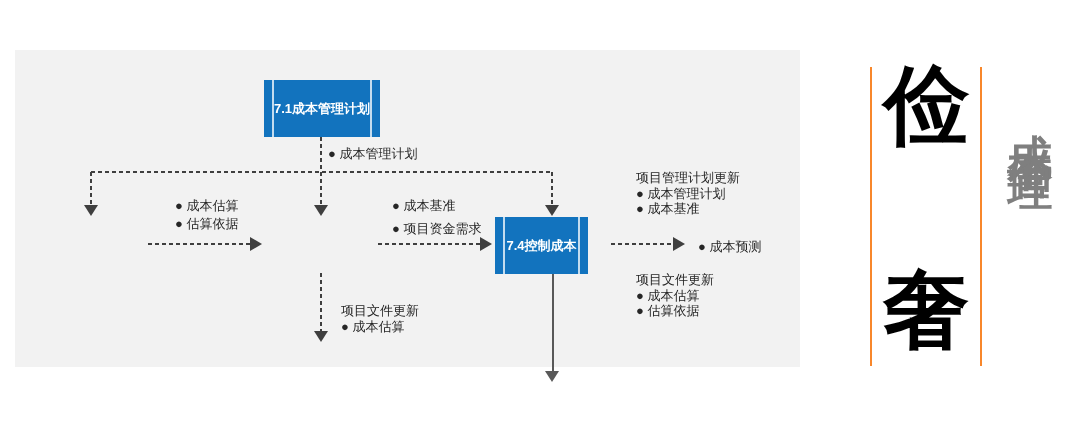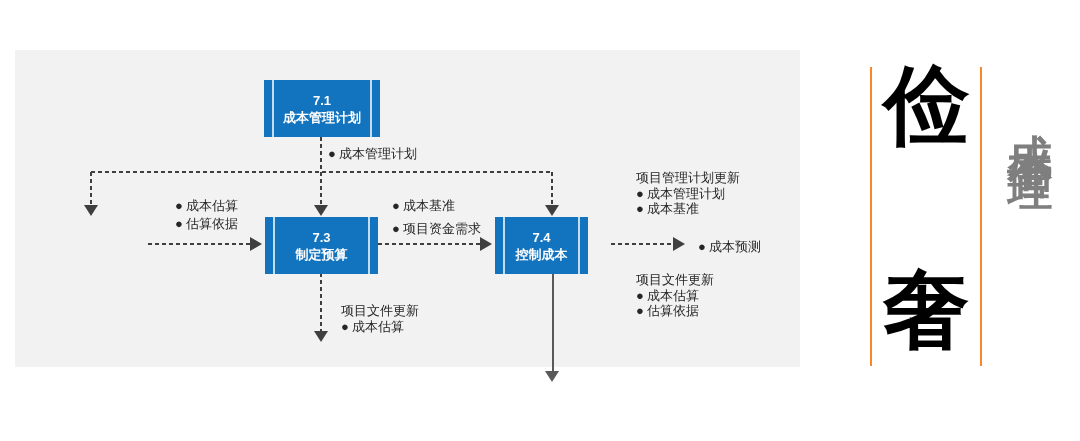--- a/index.html
+++ b/index.html
@@ -12,39 +12,39 @@
   }
   .panel{
     position:absolute;left:15px;top:50px;width:785px;height:317px;
     background:#F2F2F2;
   }
   
   .pbox{
     position:absolute;
     background:#1273BE;
     color:#fff;
-    display:flex;flex-direction:column;align-items:center;justify-content:center;
+    display:flex;flex-direction:row;align-items:center;justify-content:center;
     font-weight:bold;font-size:13px;line-height:17px;text-align:center;
   }
   .pbox::before,.pbox::after{
     content:"";position:absolute;top:0;bottom:0;width:2px;
     background:rgba(255,255,255,0.75);
   }
   .pbox::before{left:8px;}
   .pbox::after{right:8px;}
   
   .dash-h{position:absolute;height:2px;background:repeating-linear-gradient(90deg,#3F3F3F 0 4px,transparent 4px 7px);}
   .dash-v{position:absolute;width:2px;background:repeating-linear-gradient(180deg,#3F3F3F 0 4px,transparent 4px 7px);}
   .solid-v{position:absolute;width:2px;background:#595959;}
   .ah-down{position:absolute;width:0;height:0;border-left:7px solid transparent;border-right:7px solid transparent;border-top:11px solid #3F3F3F;}
   .ah-right{position:absolute;width:0;height:0;border-top:7px solid transparent;border-bottom:7px solid transparent;border-left:12px solid #3F3F3F;}
   .ah-down.gray{border-top-color:#595959;}
   
   .ann{position:absolute;font-size:13px;color:#262626;white-space:nowrap;}
-  .ann .ln{line-height:15.5px;font-family:Liberation Serif, serif;}
+  .ann .ln{line-height:15.5px;}
   .ann.lh18 .ln{line-height:18px;}
   .ann.lh23 .ln{line-height:23px;}
   
   .accent-line{position:absolute;width:2px;background:#F8872B;}
   .big-char{
     position:absolute;width:111px;text-align:center;
     font-size:86px;line-height:1;font-weight:900;color:#000;
   }
   .v-title{
     position:absolute;
@@ -79,24 +79,20 @@
 
   <div class="dash-v" style="left:320px;top:273px;height:60px;"></div>
   <div class="ah-down" style="left:314px;top:331px;"></div>
 
   <div class="solid-v" style="left:552px;top:273px;height:100px;"></div>
   <div class="ah-down gray" style="left:545px;top:371px;"></div>
 
   <div class="pbox" style="left:264px;top:80px;width:116px;height:57px;">
     <div>7.1</div>
     <div>成本管理计划</div>
-  </div>
-  <div class="pbox" style="left:265px;top:217px;width:113px;height:57px;">
-    <div>7.3</div>
-    <div>制定预算</div>
   </div>
   <div class="pbox" style="left:495px;top:217px;width:93px;height:57px;">
     <div>7.4</div>
     <div>控制成本</div>
   </div>
 
   <div class="ann" style="left:328px;top:146px;">
     <div class="ln">●  成本管理计划</div>
   </div>
 

